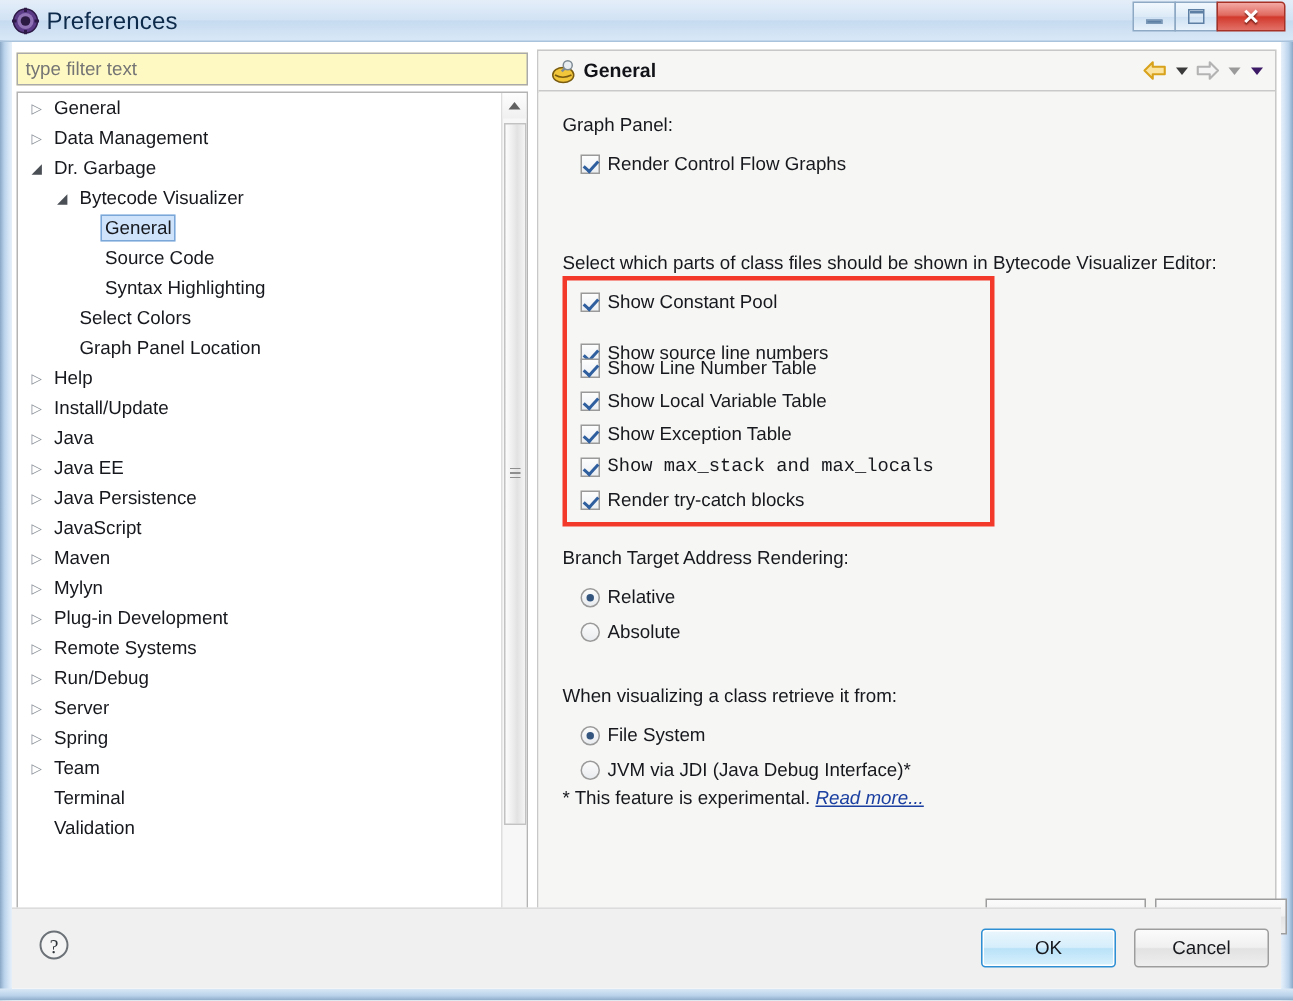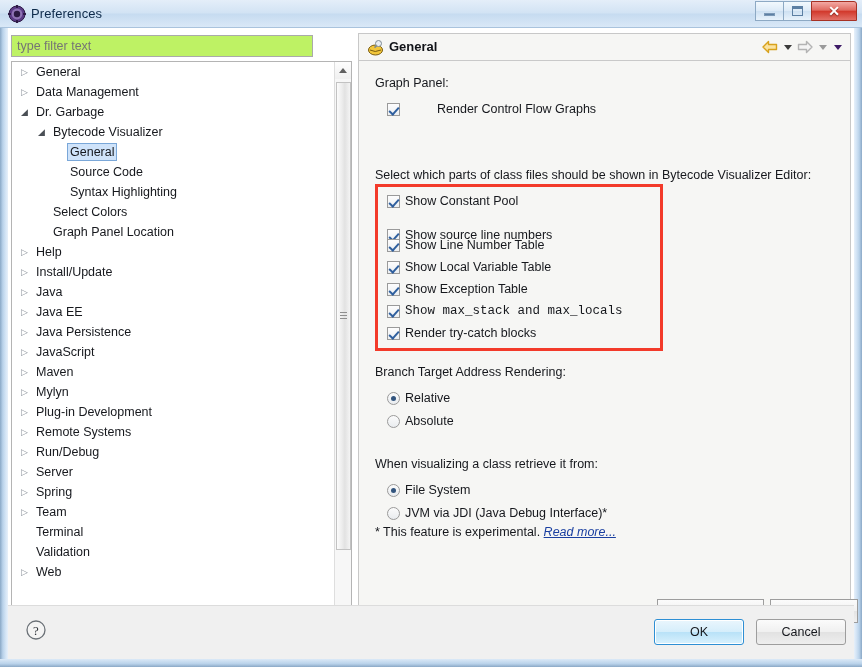--- a/index.html
+++ b/index.html
@@ -54,21 +54,21 @@
     box-sizing: border-box;
   }
   #title-icon {
     position: absolute;
     left: 8px; top: 5px;
     width: 18px; height: 18px;
   }
   #title-text {
     position: absolute;
     left: 31px; top: 6px;
-    font-size: 13px;
+    font-size: 16px;
     color: #0d2a4a;
     letter-spacing: .1px;
   }
   .caption-btns {
     position: absolute;
     right: 5px; top: 1px;
     display: flex;
     gap: 0px;
   }
   .cap-btn {
@@ -118,24 +118,24 @@
     left: 8px; top: 28px;
     width: 846px; height: 631px;
     background: #ffffff;
     box-sizing: border-box;
   }
 
   
   #filter-input {
     position: absolute;
     left: 3px; top: 7px;
-    width: 302px; height: 22px;
+    width: 341px; height: 22px;
     box-sizing: border-box;
     border: 1px solid #aaaaaa;
-    background: #bef264;
+    background: #fef9c3;
     font-family: "Liberation Sans", sans-serif;
     font-size: 12.5px;
     color: #6e6e6e;
     padding: 0 5px;
     outline: none;
   }
   #tree-panel {
     position: absolute;
     left: 3px; top: 33px;
     width: 341px; height: 570px;
@@ -476,21 +476,20 @@
           <div class="tree-item" style="padding-left: 4px;"><span class="tw">▷</span><span class="t-label">Maven</span></div>
           <div class="tree-item" style="padding-left: 4px;"><span class="tw">▷</span><span class="t-label">Mylyn</span></div>
           <div class="tree-item" style="padding-left: 4px;"><span class="tw">▷</span><span class="t-label">Plug-in Development</span></div>
           <div class="tree-item" style="padding-left: 4px;"><span class="tw">▷</span><span class="t-label">Remote Systems</span></div>
           <div class="tree-item" style="padding-left: 4px;"><span class="tw">▷</span><span class="t-label">Run/Debug</span></div>
           <div class="tree-item" style="padding-left: 4px;"><span class="tw">▷</span><span class="t-label">Server</span></div>
           <div class="tree-item" style="padding-left: 4px;"><span class="tw">▷</span><span class="t-label">Spring</span></div>
           <div class="tree-item" style="padding-left: 4px;"><span class="tw">▷</span><span class="t-label">Team</span></div>
           <div class="tree-item" style="padding-left: 4px;"><span class="tw empty">▷</span><span class="t-label">Terminal</span></div>
           <div class="tree-item" style="padding-left: 4px;"><span class="tw empty">▷</span><span class="t-label">Validation</span></div>
-          <div class="tree-item" style="padding-left: 4px;"><span class="tw">▷</span><span class="t-label">Web</span></div>
         </div>
 
       <div id="tree-vsb">
         <div class="sb-arrow up">
             <i></i>
           </div>
         <div id="tree-thumb">
           <span class="grip"></span>
         </div>
         <div class="sb-arrow down">
@@ -532,21 +531,21 @@
           <span class="nav-chev">
             <i class="chev-tri purple"></i>
           </span>
         </div>
       </div>
 
       <div id="page-body">
 
         <div class="fld-label" style="left:16px; top:14px;">Graph Panel:</div>
 
-        <div class="row" style="left:28px; top:40px;gap:32px;">
+        <div class="row" style="left:28px; top:40px;">
           <span class="cb checked"></span>
           <span>Render Control Flow Graphs</span>
         </div>
 
         <div class="fld-label" style="left:16px; top:106px;">Select which parts of class files should be shown in Bytecode Visualizer Editor:</div>
 
         <div id="class-parts-list">
             <div class="row" style="left: 28px; top: 132px;">
               <span class="cb checked"></span>
               <span>Show Constant Pool</span>

